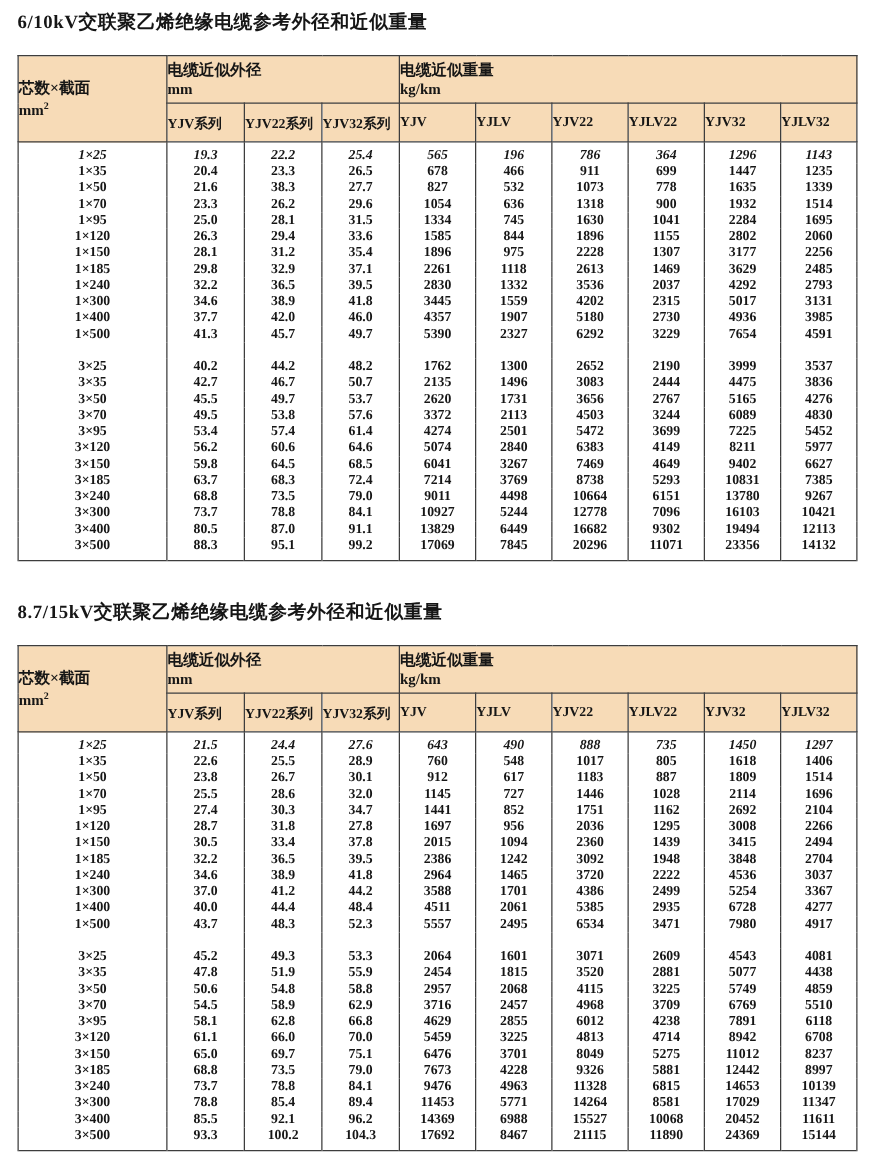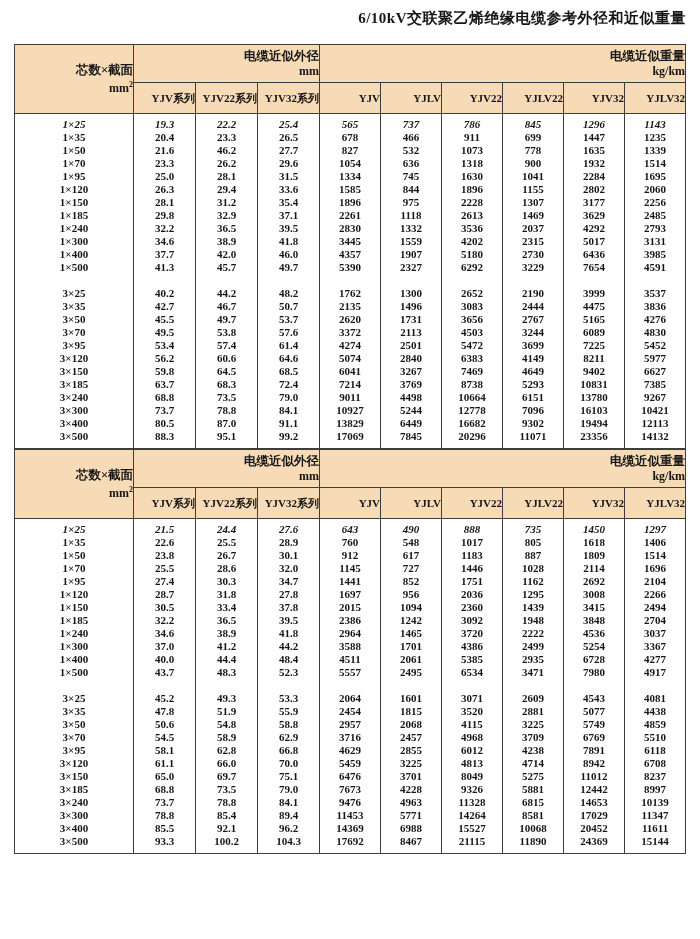--- a/index.html
+++ b/index.html
@@ -8,37 +8,37 @@
     height: 939px;
     background: #ffffff;
     color: #161616;
     font-family: "Liberation Serif", serif;
     overflow: hidden;
   }
   .sheet { padding: 8px 14px 0 14px; }
   .tbl-title {
     font-size: 15px;
     font-weight: bold;
-    text-align: right;
+    text-align: left;
     margin: 0 0 16px 0;
     line-height: 20px;
     letter-spacing: 0.5px;
   }
   section.second .tbl-title { margin-top: 31px; }
   table.cable {
     width: 672px;
     border-collapse: collapse;
     table-layout: fixed;
     border: 1px solid #3d3d3d;
   }
   table.cable thead th {
     border: 1px solid #3d3d3d;
     background: #f7dbb7;
     font-weight: bold;
-    text-align: right;
+    text-align: left;
     vertical-align: middle;
     padding: 0;
   }
   table.cable thead tr.top th { height: 37px; }
   table.cable thead tr.sub th {
     height: 30px;
     font-size: 11px;
     white-space: nowrap;
     overflow: hidden;
   }
@@ -109,42 +109,42 @@
           <th>YJLV32</th>
         </tr>
       </thead>
       <tbody class="g1">
           <tr>
             <td>1×25</td>
             <td>19.3</td>
             <td>22.2</td>
             <td>25.4</td>
             <td>565</td>
-            <td>737</td>
+            <td>196</td>
             <td>786</td>
-            <td>845</td>
+            <td>364</td>
             <td>1296</td>
             <td>1143</td>
           </tr>
           <tr>
             <td>1×35</td>
             <td>20.4</td>
             <td>23.3</td>
             <td>26.5</td>
             <td>678</td>
             <td>466</td>
             <td>911</td>
             <td>699</td>
             <td>1447</td>
             <td>1235</td>
           </tr>
           <tr>
             <td>1×50</td>
             <td>21.6</td>
-            <td>46.2</td>
+            <td>38.3</td>
             <td>27.7</td>
             <td>827</td>
             <td>532</td>
             <td>1073</td>
             <td>778</td>
             <td>1635</td>
             <td>1339</td>
           </tr>
           <tr>
             <td>1×70</td>
@@ -232,21 +232,21 @@
           </tr>
           <tr>
             <td>1×400</td>
             <td>37.7</td>
             <td>42.0</td>
             <td>46.0</td>
             <td>4357</td>
             <td>1907</td>
             <td>5180</td>
             <td>2730</td>
-            <td>6436</td>
+            <td>4936</td>
             <td>3985</td>
           </tr>
           <tr>
             <td>1×500</td>
             <td>41.3</td>
             <td>45.7</td>
             <td>49.7</td>
             <td>5390</td>
             <td>2327</td>
             <td>6292</td>
@@ -412,20 +412,21 @@
             <td>20296</td>
             <td>11071</td>
             <td>23356</td>
             <td>14132</td>
           </tr>
         </tbody>
     </table>
   </section>
 
   <section class="second">
+    <h2 class="tbl-title">8.7/15kV交联聚乙烯绝缘电缆参考外径和近似重量</h2>
     <table class="cable">
       <colgroup>
         <col style="width:119px">
           <col style="width:62px">
           <col style="width:62px">
           <col style="width:62px">
         <col style="width:61px">
           <col style="width:61px">
           <col style="width:61px">
           <col style="width:61px">

